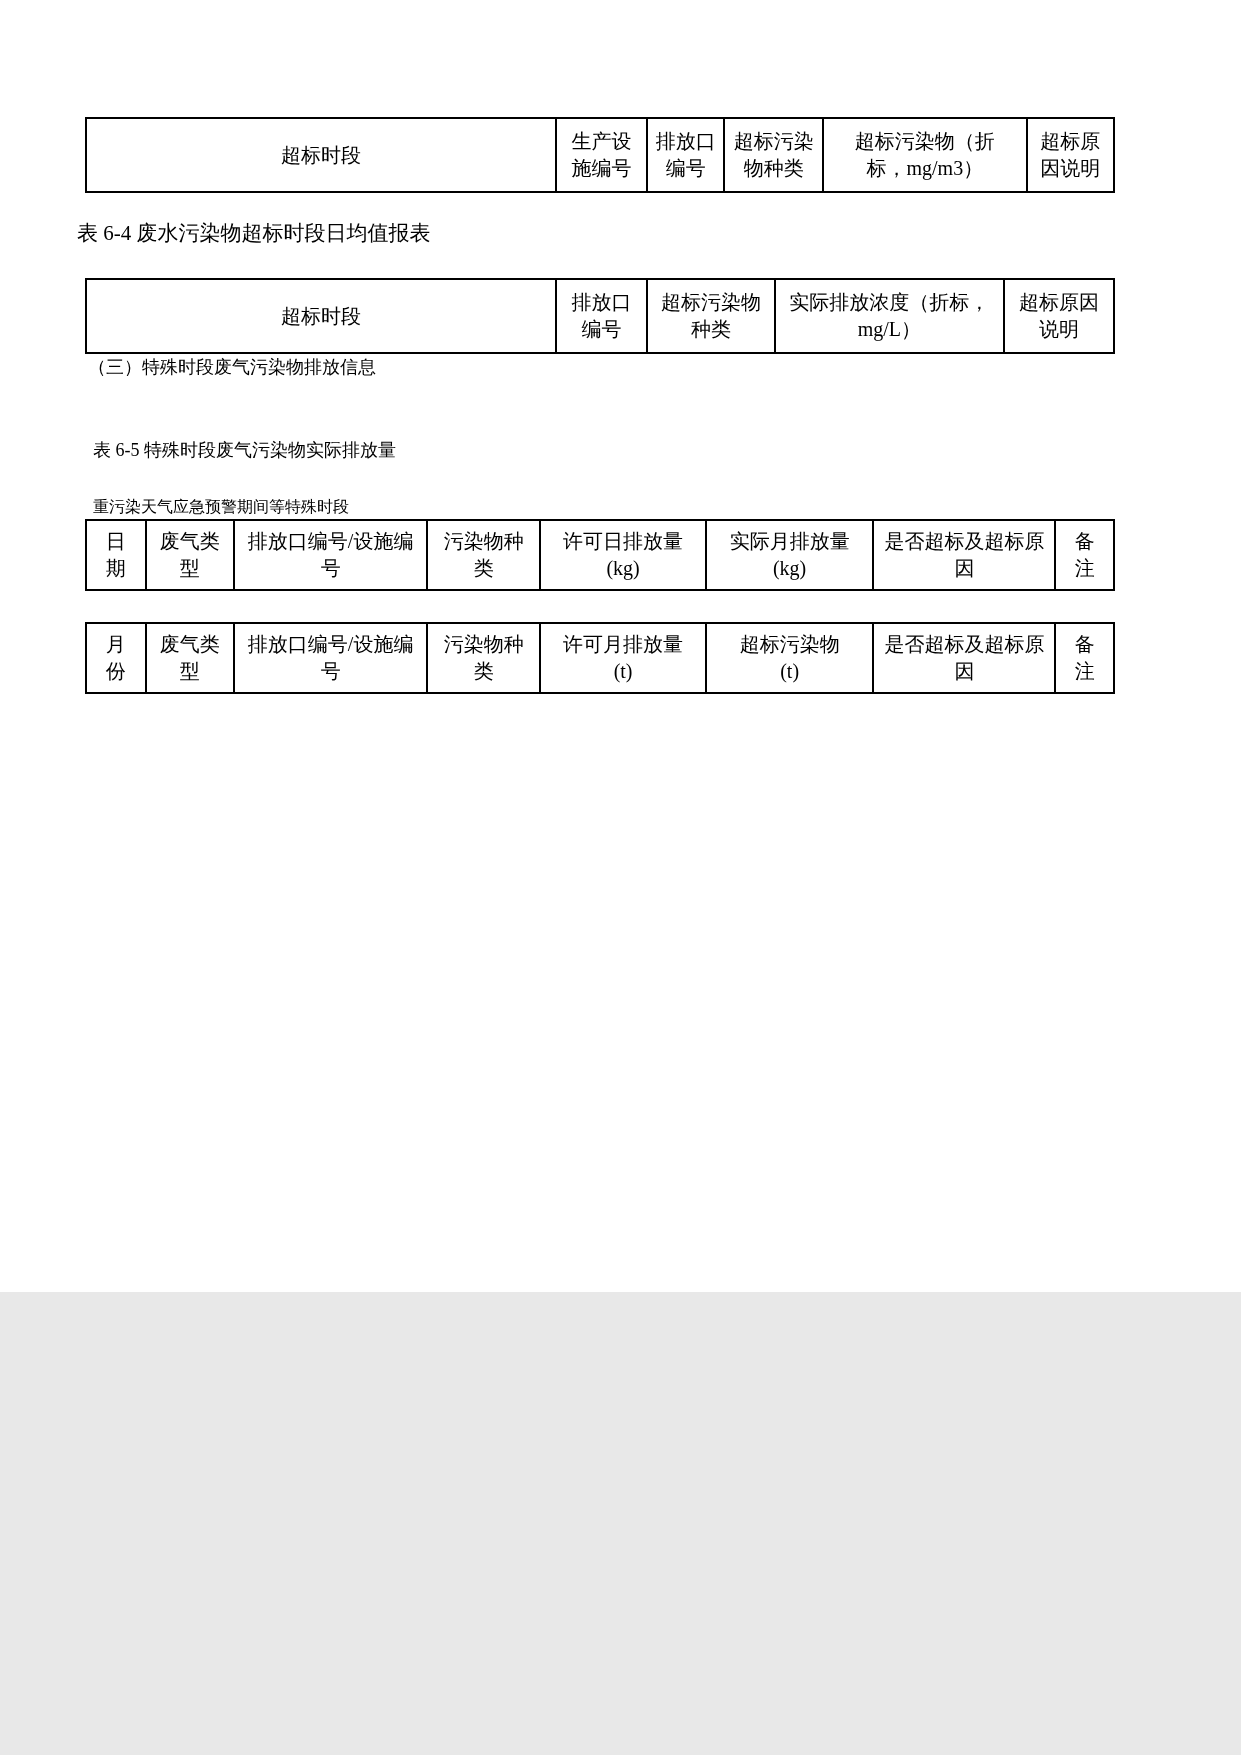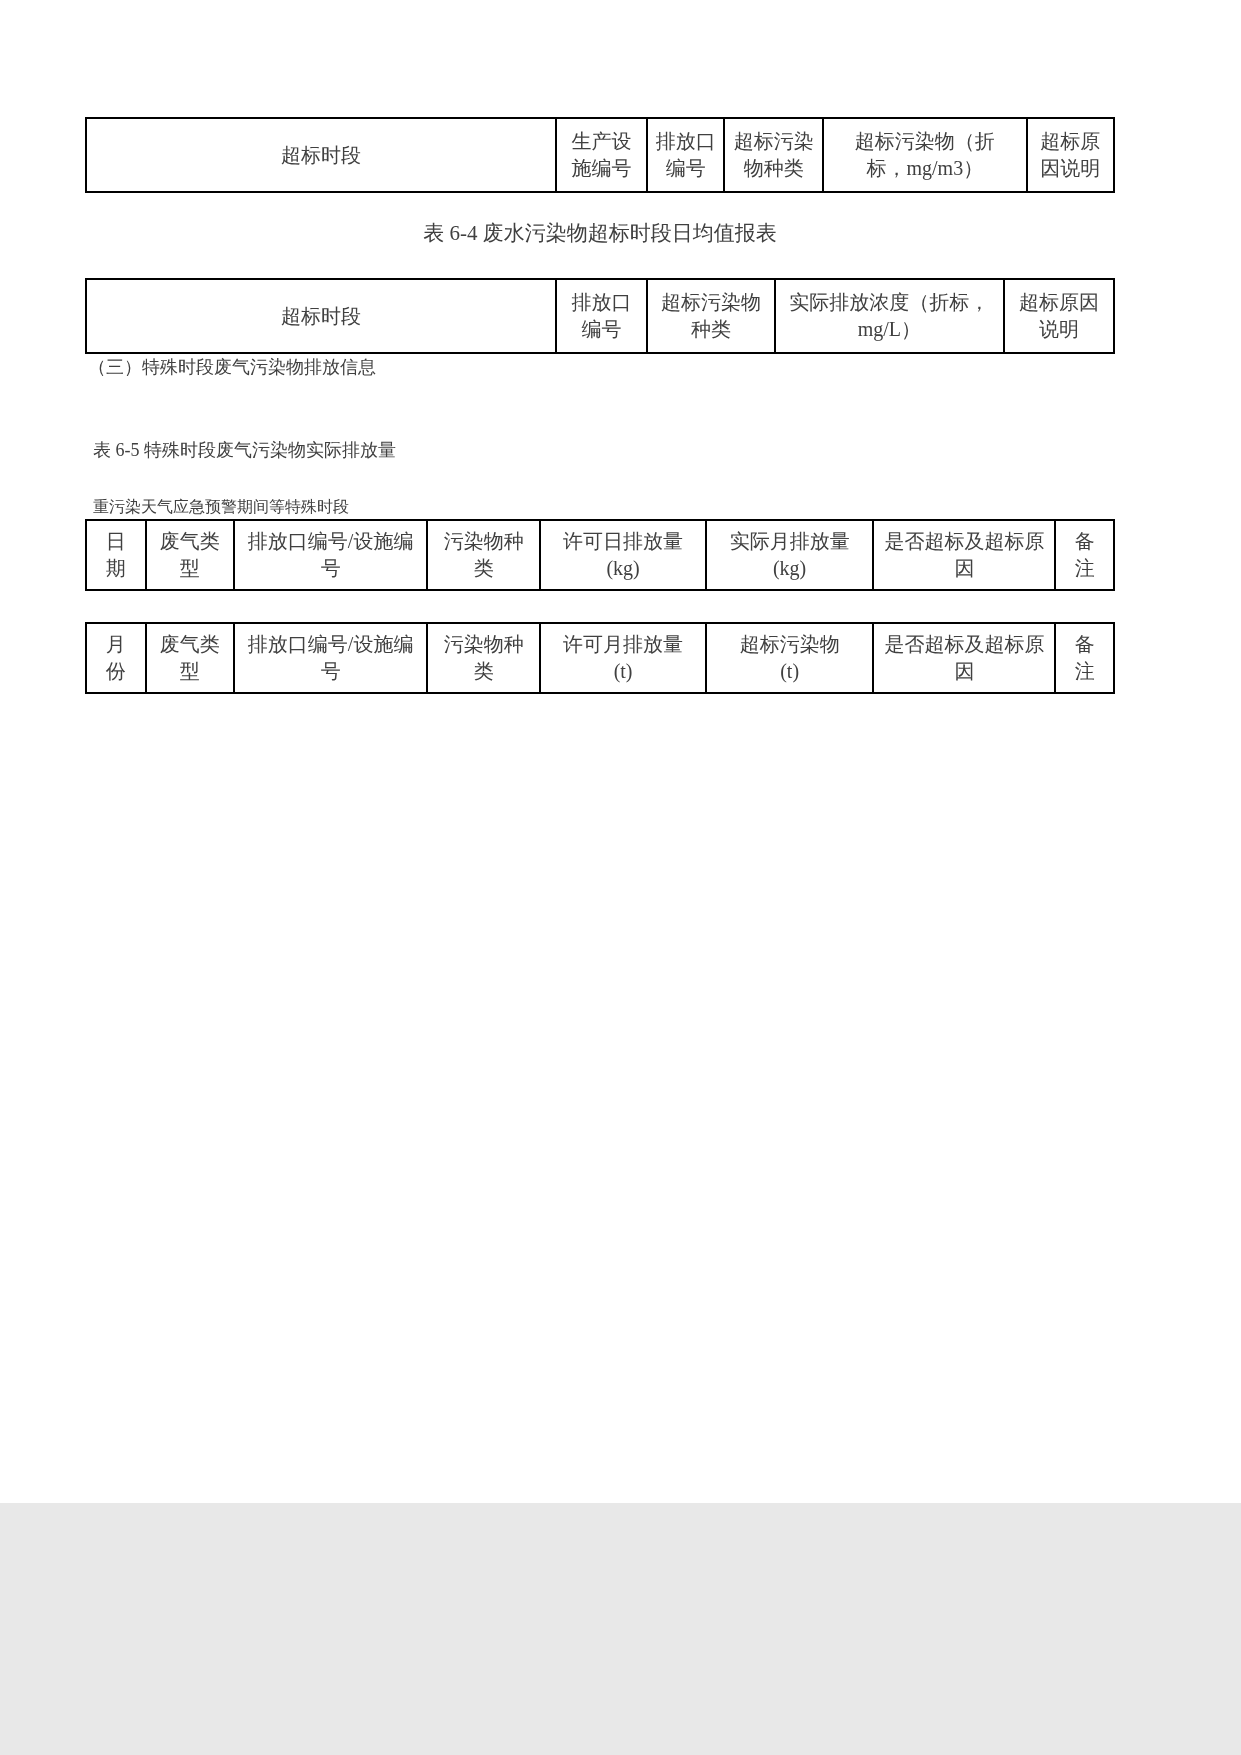--- a/index.html
+++ b/index.html
@@ -1,22 +1,22 @@
 <!DOCTYPE html>
 <html><head>
 <meta charset="utf-8">
 <style>
   html, body { margin: 0; padding: 0; background: #e8e8e8; }
   .page {
     position: relative;
     width: 1241px;
-    height: 1503px;
+    height: 1292px;
     background: #ffffff;
     font-family: "Liberation Serif", "DejaVu Serif", serif;
-    color: #404040;
+    color: #000000;
     overflow: hidden;
   }
   table.doc-table {
     position: absolute;
     border-collapse: collapse;
     table-layout: fixed;
     background: #ffffff;
   }
   table.doc-table td {
     border: 2px solid #000000;
@@ -25,23 +25,23 @@
     font-size: 20px;
     line-height: 27px;
     white-space: pre-line;
     word-break: break-all;
     padding: 2px 4px;
   }
   .t-tall td { height: 68px; }
   .t-mid td  { height: 64px; }
   .caption-center {
     position: absolute;
-    left: 85px;
+    left: 77px;
     width: 1030px;
-    text-align: center;
+    text-align: left;
     font-size: 21px;
     line-height: 26px;
   }
   .text-line {
     position: absolute;
     font-size: 18px;
     line-height: 24px;
     white-space: nowrap;
   }
 </style>

